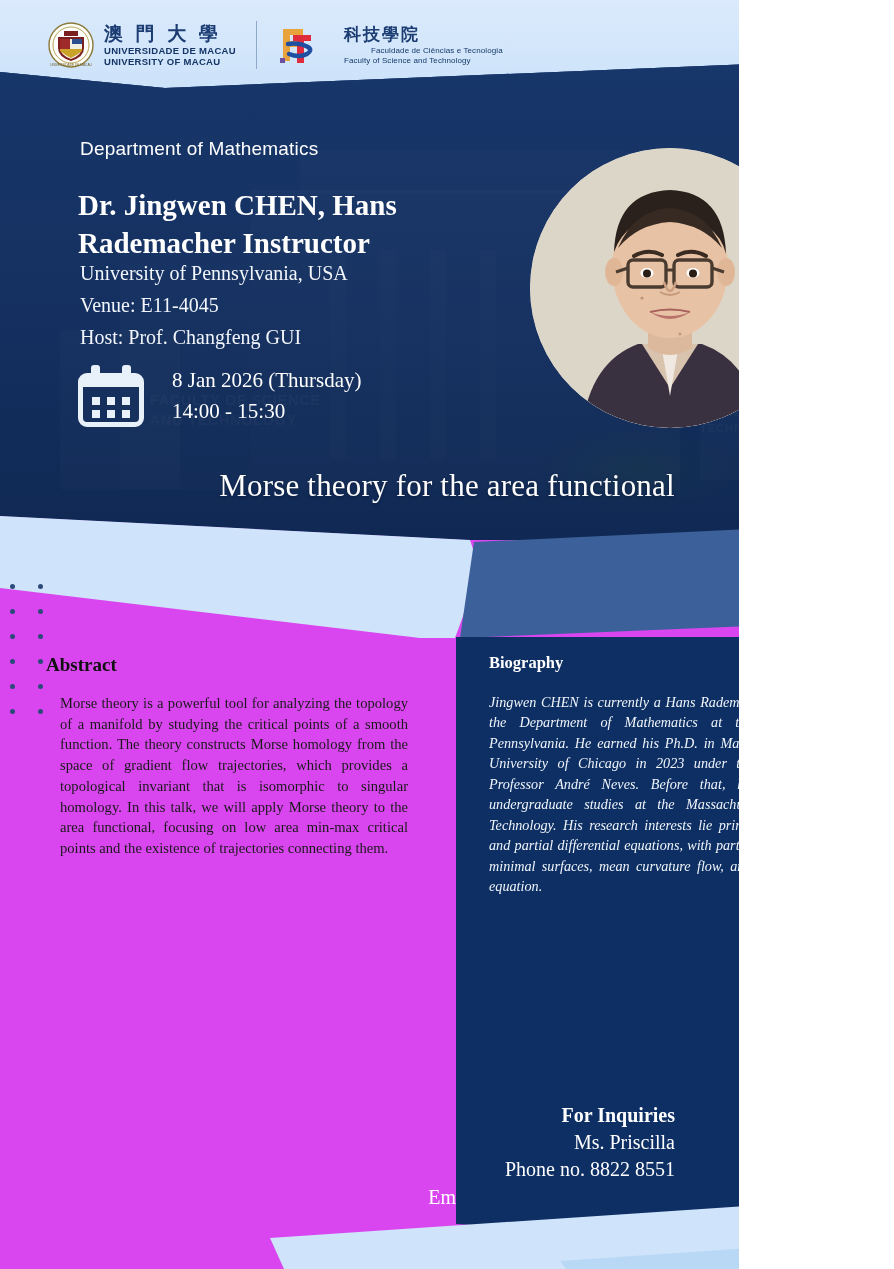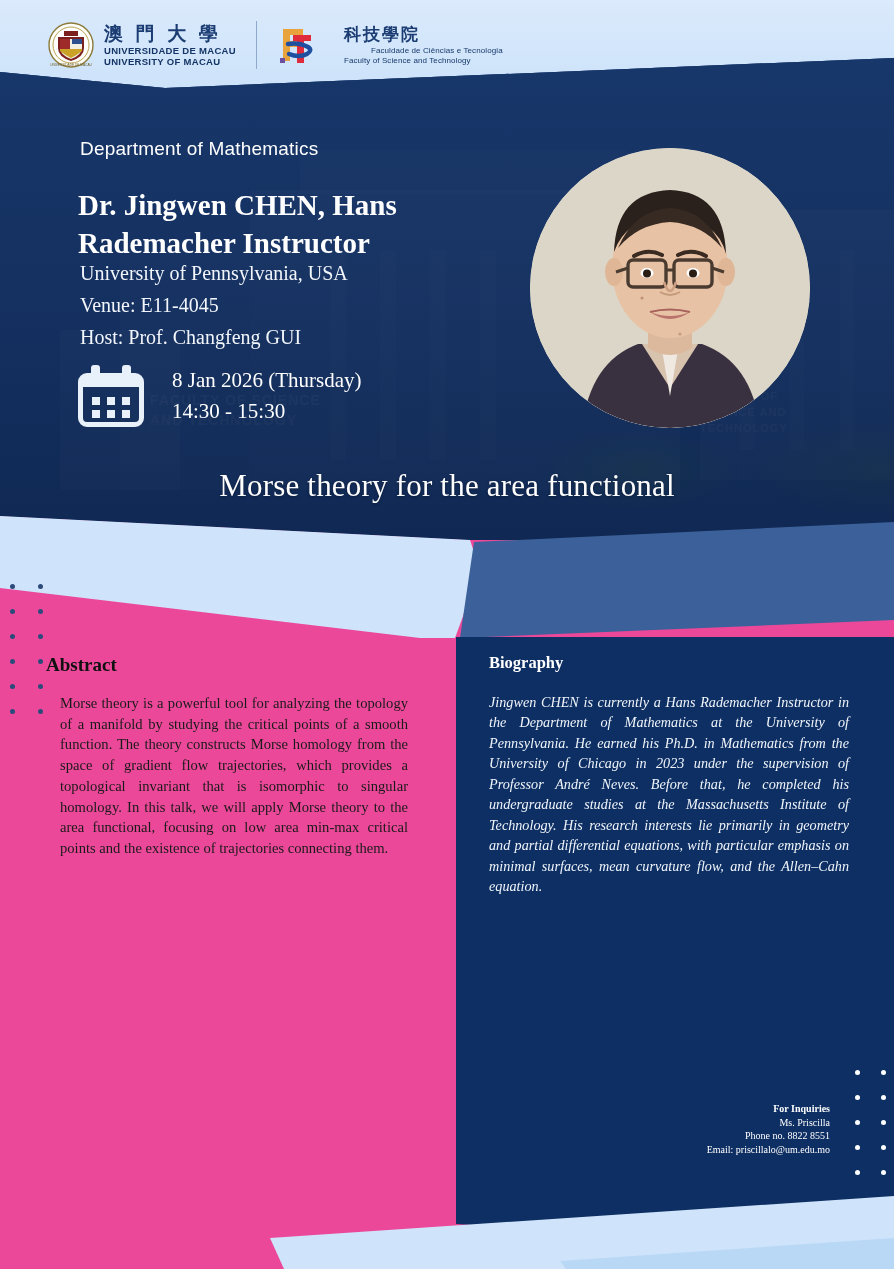--- a/index.html
+++ b/index.html
@@ -1,19 +1,19 @@
 <!DOCTYPE html>
 <html><head>
 <meta charset="utf-8">
 <style>
   html,body{margin:0;padding:0;background:#ffffff;}
   body{width:894px;height:1269px;position:relative;overflow:hidden;
        font-family:"Liberation Serif",serif;}
 
-  #poster{position:absolute;inset:0;width:894px;height:1269px;overflow:hidden;background:#ec4899;}
+  #poster{position:absolute;inset:0;width:739px;height:1269px;overflow:hidden;background:#d946ef;}
 
   
   .header-band{position:absolute;left:0;top:0;width:894px;height:120px;
      background:linear-gradient(180deg,#dbeafc 0%,#cfe4fa 60%,#c9e1f9 100%);}
   .logos{position:absolute;left:48px;top:16px;display:flex;align-items:center;height:58px;}
   .um-logo{display:flex;align-items:center;gap:10px;}
   .um-seal{width:46px;height:46px;flex:0 0 46px;position:relative;}
   .um-text{display:flex;flex-direction:column;line-height:1;}
   .um-cn{font-family:"DejaVu Sans",sans-serif;font-size:19px;font-weight:700;color:#1c3d73;
          letter-spacing:3px;margin-bottom:3px;}
@@ -80,21 +80,21 @@
   .dot{border-radius:50%;}
 
   
   .abs-head{position:absolute;left:46px;top:654px;font-weight:700;font-size:19px;color:#111111;}
   .abs-body{position:absolute;left:60px;top:693px;width:348px;font-size:14.6px;line-height:1.42;
      color:#1a1a1a;text-align:justify;}
   .bio-head{position:absolute;left:489px;top:653px;font-weight:700;font-size:16.5px;color:#ffffff;}
   .bio-body{position:absolute;left:489px;top:692px;width:360px;font-size:14.2px;line-height:1.44;
      color:#f0f5fb;text-align:justify;font-style:italic;}
 
-  .inq{position:absolute;right:64px;top:1102px;text-align:right;color:#ffffff;font-size:10px;
+  .inq{position:absolute;right:64px;top:1102px;text-align:right;color:#ffffff;font-size:20px;
        line-height:1.36;}
   .inq .t{font-weight:700;}
 
   
   .rib-navy{position:absolute;left:0;top:1190px;width:894px;height:79px;background:#0e2f63;
      clip-path:polygon(456px 0,894px 0,894px 62px,456px 34px);}
   .rib-light{position:absolute;left:0;top:1190px;width:894px;height:79px;background:#cfe4fa;
      clip-path:polygon(270px 48px,894px 6px,894px 79px,284px 79px);}
   .rib-light2{position:absolute;left:0;top:1190px;width:894px;height:79px;background:#b9d8f6;
      clip-path:polygon(560px 71px,894px 48px,894px 79px,566px 79px);}
@@ -223,21 +223,21 @@
       <div class="cal-bar"></div>
       <div class="cal-dot" style="left:14px;top:32px;"></div>
       <div class="cal-dot" style="left:29px;top:32px;"></div>
       <div class="cal-dot" style="left:44px;top:32px;"></div>
       <div class="cal-dot" style="left:14px;top:45px;"></div>
       <div class="cal-dot" style="left:29px;top:45px;"></div>
       <div class="cal-dot" style="left:44px;top:45px;"></div>
     </div>
 
     <div class="dt1">8 Jan 2026 (Thursday)</div>
-    <div class="dt2">14:30 - 15:30</div>
+    <div class="dt2">14:00 - 15:30</div>
 
     <div class="talk-title">Morse theory for the area functional</div>
   </div>
 
   <div class="lightband"></div>
   <div class="wedge"></div>
   <div class="navy-panel"></div>
 
   <div class="dots" style="left:10px;top:584px;width:36px;gap:20px 20px;">
     <span class="dot" style="width:5px;height:5px;background:#2c4a7a;"></span>

